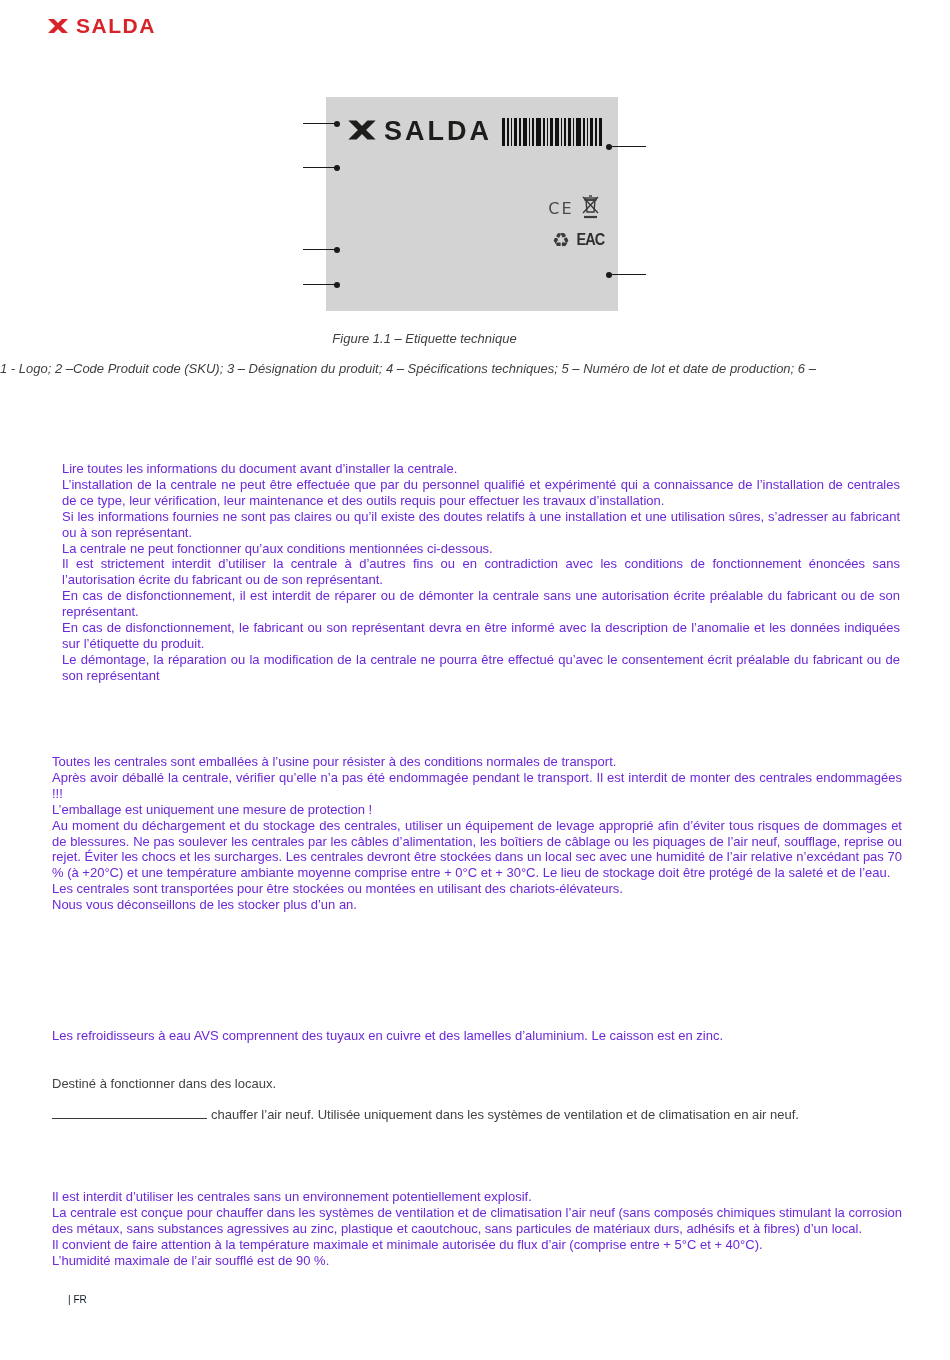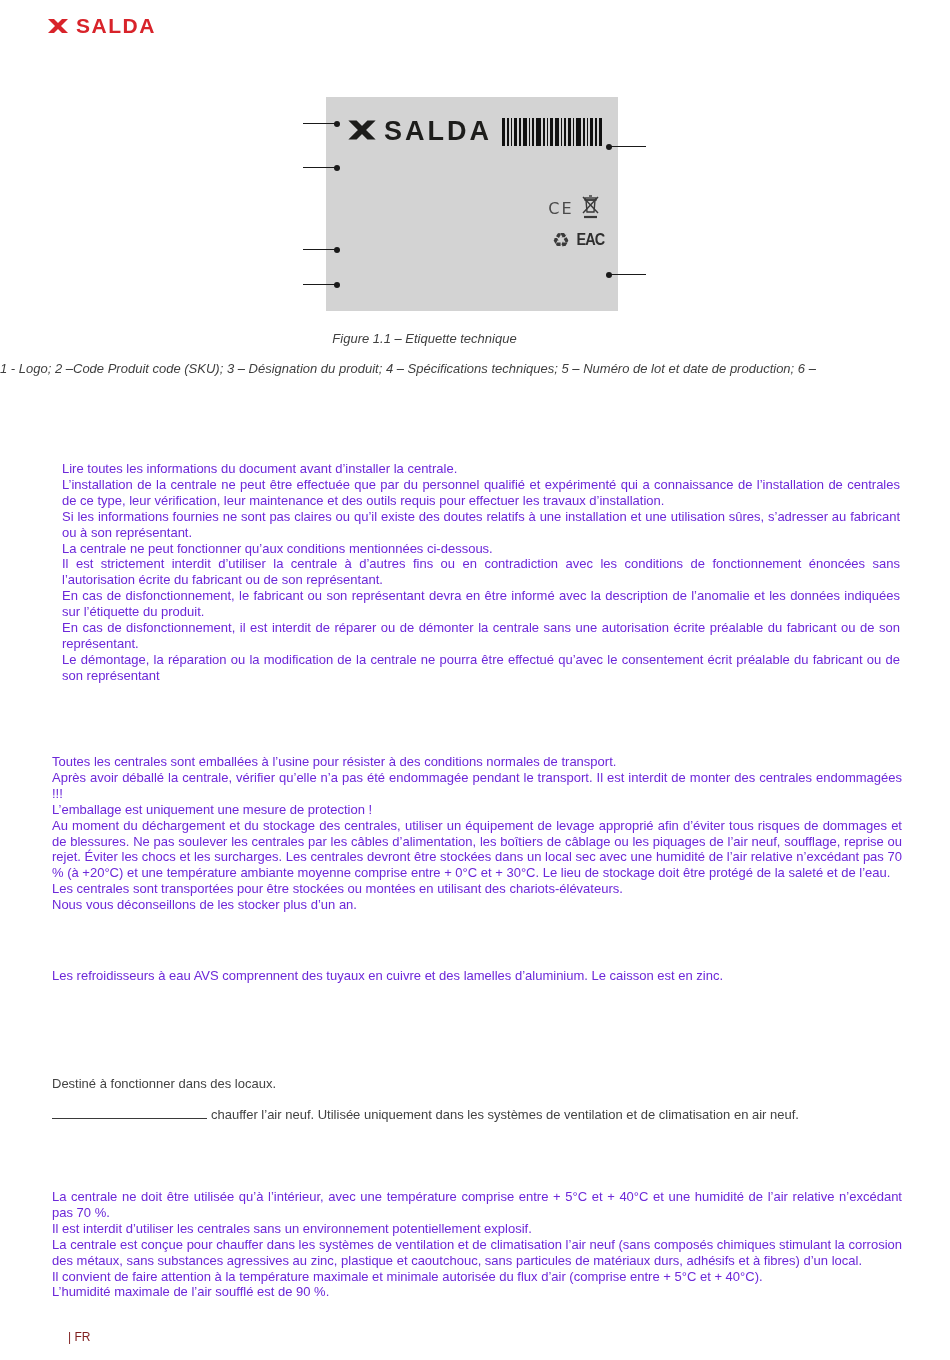--- a/index.html
+++ b/index.html
@@ -27,29 +27,29 @@
   
   .caption{position:absolute;left:0;top:331px;width:849px;text-align:center;
            font-style:italic;font-size:13px;color:#3f3f3f;}
   .legend{position:absolute;left:0;top:361px;width:784px;text-align:center;white-space:nowrap;
           font-style:italic;font-size:13px;color:#3f3f3f;}
   
   .block{position:absolute;font-size:13px;line-height:15.9px;text-align:justify;color:#6d28d9;}
   .block p{margin:0;}
   .block1{left:62px;top:461px;width:838px;}
   .block2{left:52px;top:754px;width:850px;}
-  .block3{left:52px;top:968px;width:850px;}
+  .block3{left:52px;top:1028px;width:850px;}
   .block4{left:52px;top:1189px;width:850px;}
   .single-line{position:absolute;left:52px;font-size:13px;line-height:15.9px;color:#434343;}
   .destine-line{top:1076px;}
   .blank-line{top:1106px;width:850px;}
   .underline-blank{display:inline-block;width:155px;height:12px;border-bottom:1.4px solid #3a3a3a;
                    margin-right:4px;vertical-align:baseline;}
   
-  .footer{position:absolute;left:68px;top:1330px;font-size:12px;color:#7f1d1d;}
+  .footer{position:absolute;left:68px;top:1294px;font-size:10px;color:#0f172a;}
 </style>
 </head>
 <body>
 
 <div class="page">
 
   <div class="brand">
     <span>
       <svg width="22" height="18" viewBox="0 0 22 18">
         <path d="M1 2 L7 2 L21 16 L15 16 Z" fill="#d8232a"></path>
@@ -141,22 +141,22 @@
 
   <div class="caption">Figure 1.1 – Etiquette technique</div>
   <div class="legend">1 - Logo; 2 –Code  Produit code (SKU); 3 – Désignation du produit; 4 – Spécifications techniques; 5 – Numéro de lot et date de production; 6 –</div>
 
   <div class="block block1">
       <p>Lire toutes les informations du document avant d’installer la centrale.</p>
       <p>L’installation de la centrale ne peut être effectuée que par du personnel qualifié et expérimenté qui a connaissance de l’installation de centrales de ce type, leur vérification, leur maintenance et des outils requis pour effectuer les travaux d’installation.</p>
       <p>Si les informations fournies ne sont pas claires ou qu’il existe des doutes relatifs à une installation et une utilisation sûres, s’adresser au fabricant ou à son représentant.</p>
       <p>La centrale ne peut fonctionner qu’aux conditions mentionnées ci-dessous.</p>
       <p>Il est strictement interdit d’utiliser la centrale à d’autres fins ou en contradiction avec les conditions de fonctionnement énoncées sans l’autorisation écrite du fabricant ou de son représentant.</p>
+      <p>En cas de disfonctionnement, il est interdit de réparer ou de démonter la centrale sans une autorisation écrite préalable du fabricant ou de son représentant.</p>
       <p>En cas de disfonctionnement, le fabricant ou son représentant devra en être informé avec la description de l’anomalie et les données indiquées sur l’étiquette du produit.</p>
-      <p>En cas de disfonctionnement, il est interdit de réparer ou de démonter la centrale sans une autorisation écrite préalable du fabricant ou de son représentant.</p>
       <p>Le démontage, la réparation ou la modification de la centrale ne pourra être effectué qu’avec le consentement écrit préalable du fabricant ou de son représentant</p>
     </div>
 
   <div class="block block2">
       <p>Toutes les centrales sont emballées à l’usine pour résister à des conditions normales de transport.</p>
       <p>Après avoir déballé la centrale, vérifier qu’elle n’a pas été endommagée pendant le transport. Il est interdit de monter des centrales endommagées !!!</p>
       <p>L’emballage est uniquement une mesure de protection !</p>
       <p>Au moment du déchargement et du stockage des centrales, utiliser un équipement de levage approprié afin d’éviter tous risques de dommages et de blessures. Ne pas soulever les centrales par les câbles d’alimentation, les boîtiers de câblage ou les piquages de l’air neuf, soufflage, reprise ou rejet. Éviter les chocs et les surcharges. Les centrales devront être stockées dans un local sec avec une humidité de l’air relative n’excédant pas 70 % (à +20°C) et une température ambiante moyenne comprise entre + 0°C et + 30°C. Le lieu de stockage doit être protégé de la saleté et de l’eau.</p>
       <p>Les centrales sont transportées pour être stockées ou montées en utilisant des chariots-élévateurs.</p>
       <p>Nous vous déconseillons de les stocker plus d’un an.</p>
@@ -166,21 +166,20 @@
       <p>Les refroidisseurs à eau AVS comprennent des tuyaux en cuivre et des lamelles d’aluminium. Le caisson est en zinc.</p>
     </div>
 
   <div class="single-line destine-line">Destiné à fonctionner dans des locaux.</div>
 
   <div class="single-line blank-line">
     <span class="underline-blank"></span><span>chauffer l’air neuf. Utilisée uniquement dans les systèmes de ventilation et de climatisation en air neuf.</span>
   </div>
 
   <div class="block block4">
-      <p>La centrale ne doit être utilisée qu’à l’intérieur, avec une température comprise entre + 5°C et + 40°C et une humidité de l’air relative n’excédant pas 70 %.</p>
       <p>Il est interdit d’utiliser les centrales sans un environnement potentiellement explosif.</p>
       <p>La centrale est conçue pour chauffer dans les systèmes de ventilation et de climatisation l’air neuf (sans composés chimiques stimulant la corrosion des métaux, sans substances agressives au zinc, plastique et caoutchouc, sans particules de matériaux durs, adhésifs et à fibres) d’un local.</p>
       <p>Il convient de faire attention à la température maximale et minimale autorisée du flux d’air (comprise entre + 5°C et + 40°C).</p>
       <p>L’humidité maximale de l’air soufflé est de 90 %.</p>
     </div>
 
   <div class="footer">| FR</div>
 
 </div>
 

